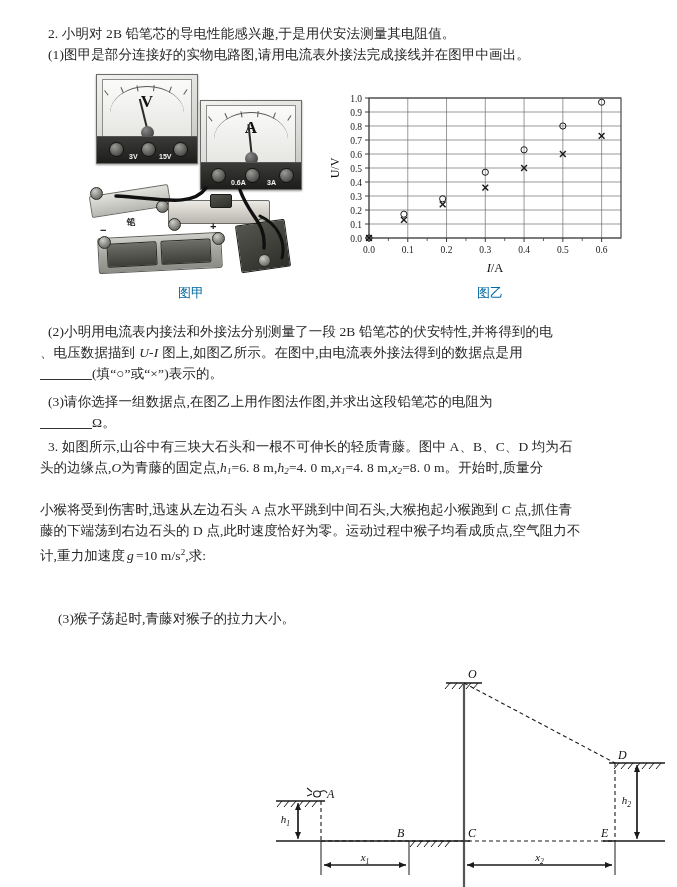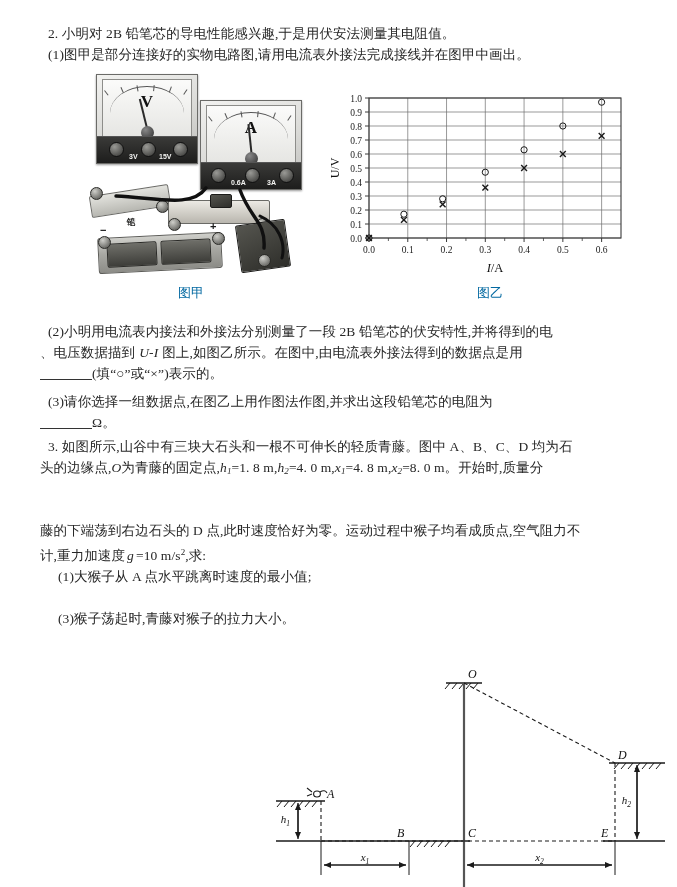--- a/index.html
+++ b/index.html
@@ -375,30 +375,30 @@
   </div>
 
   <div class="txt" style="left:48px; top:392px;">(3)请你选择一组数据点,在图乙上用作图法作图,并求出这段铅笔芯的电阻为</div>
   <div class="txt" style="left:40px; top:413px;">
     <span class="blank"></span><span>Ω。</span>
   </div>
 
   <div class="txt" style="left:48px; top:437px;">3. 如图所示,山谷中有三块大石头和一根不可伸长的轻质青藤。图中 A、B、C、D 均为石</div>
 
   <div class="txt" style="left:40px; top:458px;">
-    <span>头的边缘点,</span><span class="ital">O</span><span>为青藤的固定点,</span><span class="ital">h<sub>1</sub></span><span>=1. 8 m,</span><span class="ital">h<sub>2</sub></span><span>=4. 0 m,</span><span class="ital">x<sub>1</sub></span><span>=4. 8 m,</span><span class="ital">x<sub>2</sub></span><span>=8. 0 m。开始时,质量分</span>
-  </div>
-
-
+    <span>头的边缘点,</span><span class="ital">O</span><span>为青藤的固定点,</span><span class="ital">h<sub>1</sub></span><span>=6. 8 m,</span><span class="ital">h<sub>2</sub></span><span>=4. 0 m,</span><span class="ital">x<sub>1</sub></span><span>=4. 8 m,</span><span class="ital">x<sub>2</sub></span><span>=8. 0 m。开始时,质量分</span>
+  </div>
+
+
+  <div class="txt" style="left:40px; top:500px;">小猴将受到伤害时,迅速从左边石头 A 点水平跳到中间石头,大猴抱起小猴跑到 C 点,抓住青</div>
   <div class="txt" style="left:40px; top:521px;">藤的下端荡到右边石头的 D 点,此时速度恰好为零。运动过程中猴子均看成质点,空气阻力不</div>
   <div class="txt" style="left:40px; top:542px;">
     <span>计,重力加速度</span><span class="ital" style="padding:0 2px;">g</span><span>=10 m/s</span><sup>2</sup><span>,求:</span>
   </div>
 
-  <div class="txt" style="left:58px; top:567px;">(1)大猴子从 A 点水平跳离时速度的最小值;</div>
   <div class="txt" style="left:58px; top:609px;">(3)猴子荡起时,青藤对猴子的拉力大小。</div>
 
   <div class="diagram">
     <svg id="diagram-svg" width="405" height="232" viewBox="0 0 405 232">
         <defs>
           <marker id="ah" markerWidth="7" markerHeight="7" refX="6" refY="2.6" orient="auto" markerUnits="strokeWidth">
             <path d="M0,0 L6,2.6 L0,5.2 z" fill="#1a1a1a"></path>
           </marker>
           <marker id="ah2" markerWidth="7" markerHeight="7" refX="6" refY="2.6" orient="auto" markerUnits="strokeWidth">
             <path d="M0,0 L6,2.6 L0,5.2 z" fill="#1a1a1a"></path>

